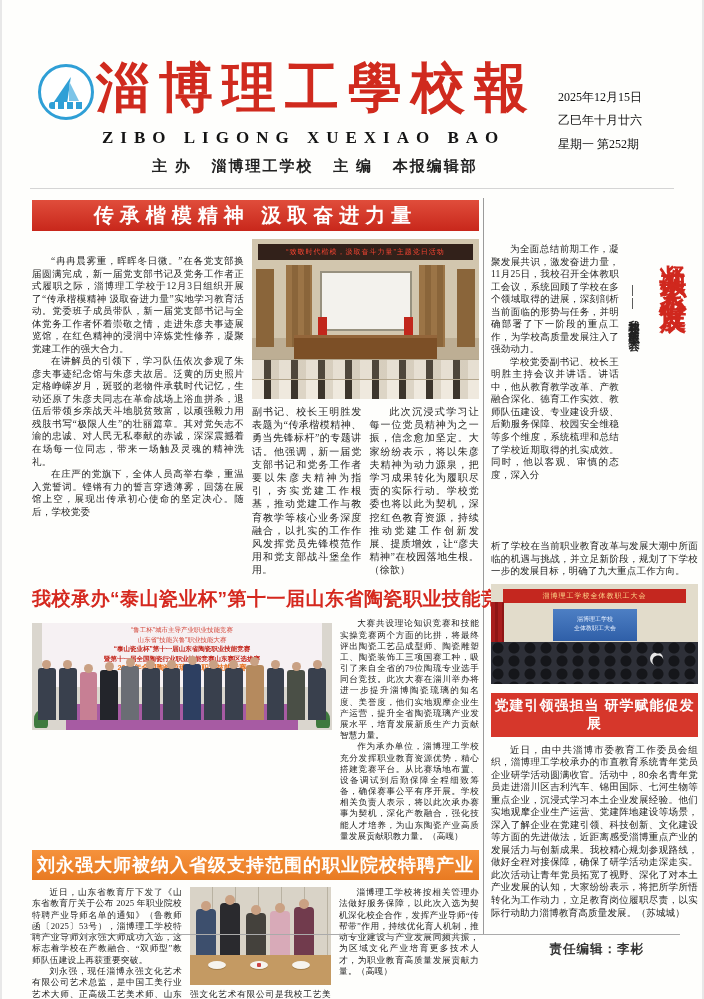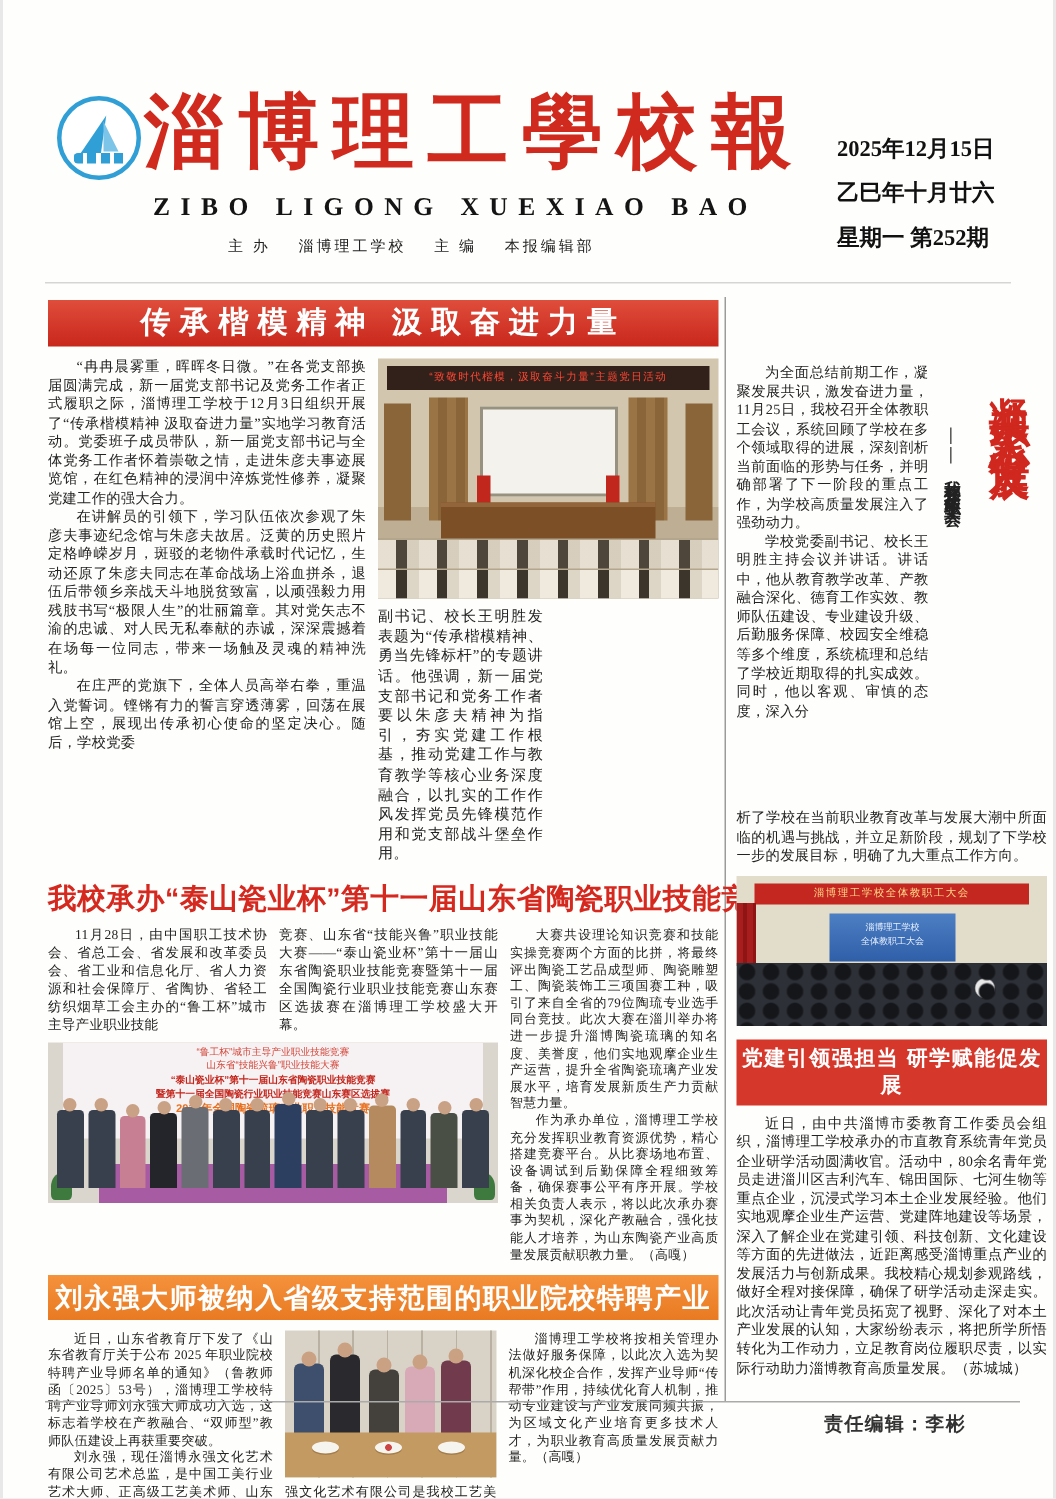--- a/index.html
+++ b/index.html
@@ -13,43 +13,43 @@
   .logo .sail{ position:absolute; left:14px; top:10px; width:0; height:0;
          border-left:14px solid transparent; border-bottom:26px solid #2f9fd6; transform:skewX(-8deg); }
   .logo .sail2{ position:absolute; left:28px; top:14px; width:0; height:0;
          border-right:10px solid transparent; border-bottom:20px solid #7cc4e8; }
   .logo .wave{ position:absolute; left:8px; bottom:8px; width:36px; height:7px;
          background:repeating-linear-gradient(90deg,#2f9fd6 0 6px,#fff 6px 9px); border-radius:3px; }
   .mast-title{ position:absolute; left:94px; top:52px; font-size:54px; font-weight:bold;
          color:#d02a1e; letter-spacing:9px; font-family:"Liberation Serif", serif; white-space:nowrap; }
   .mast-pinyin{ position:absolute; left:100px; top:128px; font-size:17px; font-weight:bold;
          letter-spacing:7px; color:#141414; white-space:nowrap; }
-  .mast-issue{ position:absolute; left:556px; top:86px; width:142px; font-size:15px;
-         font-weight:bold; color:#111; line-height:1.95; }
-  .mast-org{ position:absolute; left:150px; top:157px; font-size:10px; font-weight:normal;
+  .mast-issue{ position:absolute; left:556px; top:86px; width:142px; font-size:12px;
+         font-weight:normal; color:#111; line-height:1.95; }
+  .mast-org{ position:absolute; left:150px; top:157px; font-size:15px; font-weight:bold;
          color:#222; letter-spacing:2px; }
   .mast-org span{ margin-right:14px; }
   .head-rule{ position:absolute; left:28px; right:28px; top:188px; border-top:1px solid #d5d5d5; }
 
   
   .txt{ font-size:9.5px; line-height:1.32; text-align:justify; color:#232323; letter-spacing:.2px; }
   .txt p{ text-indent:2em; }
   .txt p.noind{ text-indent:0; }
 
   
   .left-region{ position:absolute; left:30px; top:200px; width:447px; }
   .vrule{ position:absolute; left:481px; top:198px; height:736px; border-left:1px solid #9b9b9b; }
   .right-region{ position:absolute; left:489px; top:195px; width:207px; }
 
   
   .a1-banner{ height:31px; line-height:31px; text-align:center; color:#fff; font-weight:bold;
         font-size:20px; letter-spacing:6px; font-family:"Liberation Sans", sans-serif;
         background:linear-gradient(180deg,#e04d3b,#c8271b); }
   .a1-body{ display:flex; gap:8px; margin-top:8px; }
-  .a1-c1{ width:212px; }
+  .a1-c1{ width:212px;margin-top:16px; }
   .a1-right{ width:227px; }
   .a1-cols{ display:flex; gap:8px; margin-top:6px; }
   .a1-cols > div{ width:110px; font-size:10px; }
 
   
   .photo1{ position:relative; height:160px; background:linear-gradient(180deg,#d2c6ae 0 62%,#bdae94 62% 75%,#b3a68d 75%); overflow:hidden; }
   .p1-led{ position:absolute; left:6px; right:6px; top:5px; height:16px; background:#32211a;
         color:#ff4633; font-size:7px; line-height:16px; text-align:center; letter-spacing:1px;
         font-family:"Liberation Sans", sans-serif; overflow:hidden; white-space:nowrap; }
   .p1-panel{ position:absolute; top:26px; bottom:52px; width:26px;
@@ -205,37 +205,32 @@
             <span class="p1-flag l"></span>
             <span class="p1-flag r"></span>
             <span class="p1-podium"></span>
             <span class="p1-aud r1"></span>
             <span class="p1-aud r2"></span>
           </div>
           <div class="a1-cols">
             <div class="txt">
               <p class="noind">副书记、校长王明胜发表题为“传承楷模精神、勇当先锋标杆”的专题讲话。他强调，新一届党支部书记和党务工作者要以朱彦夫精神为指引，夯实党建工作根基，推动党建工作与教育教学等核心业务深度融合，以扎实的工作作风发挥党员先锋模范作用和党支部战斗堡垒作用。</p>
             </div>
+            <div class="txt">
+              <p>此次沉浸式学习让每一位党员精神为之一振，信念愈加坚定。大家纷纷表示，将以朱彦夫精神为动力源泉，把学习成果转化为履职尽责的实际行动。学校党委也将以此为契机，深挖红色教育资源，持续推动党建工作创新发展、提质增效，让“彦夫精神”在校园落地生根。（徐歆）</p>
+            </div>
           </div>
         </div>
       </div>
     </section>
 
     <section class="a2">
       <div class="a2-head">我校承办“泰山瓷业杯”第十一届山东省陶瓷职业技能竞赛</div>
       <div class="a2-body">
         <div class="a2-left">
-          <div class="a2-cols">
-            <div class="txt">
-              <p>11月28日，由中国职工技术协会、省总工会、省发展和改革委员会、省工业和信息化厅、省人力资源和社会保障厅、省陶协、省轻工纺织烟草工会主办的“鲁工杯”城市主导产业职业技能</p>
-            </div>
-            <div class="txt">
-              <p class="noind">竞赛、山东省“技能兴鲁”职业技能大赛——“泰山瓷业杯”第十一届山东省陶瓷职业技能竞赛暨第十一届全国陶瓷行业职业技能竞赛山东赛区选拔赛在淄博理工学校盛大开幕。</p>
-            </div>
-          </div>
           <div class="photo2">
             <div class="p2-backdrop">
               <div class="p2-l1">“鲁工杯”城市主导产业职业技能竞赛</div>
               <div class="p2-l2">山东省“技能兴鲁”职业技能大赛</div>
               <div class="p2-l3">“泰山瓷业杯”第十一届山东省陶瓷职业技能竞赛</div>
               <div class="p2-l4">暨第十一届全国陶瓷行业职业技能竞赛山东赛区选拔赛</div>
               <div class="p2-l5">2025年全国陶瓷琉璃产业职业技能竞赛</div>
             </div>
             <span class="p2-carpet"></span>
             <span class="p2-plant l"></span>

